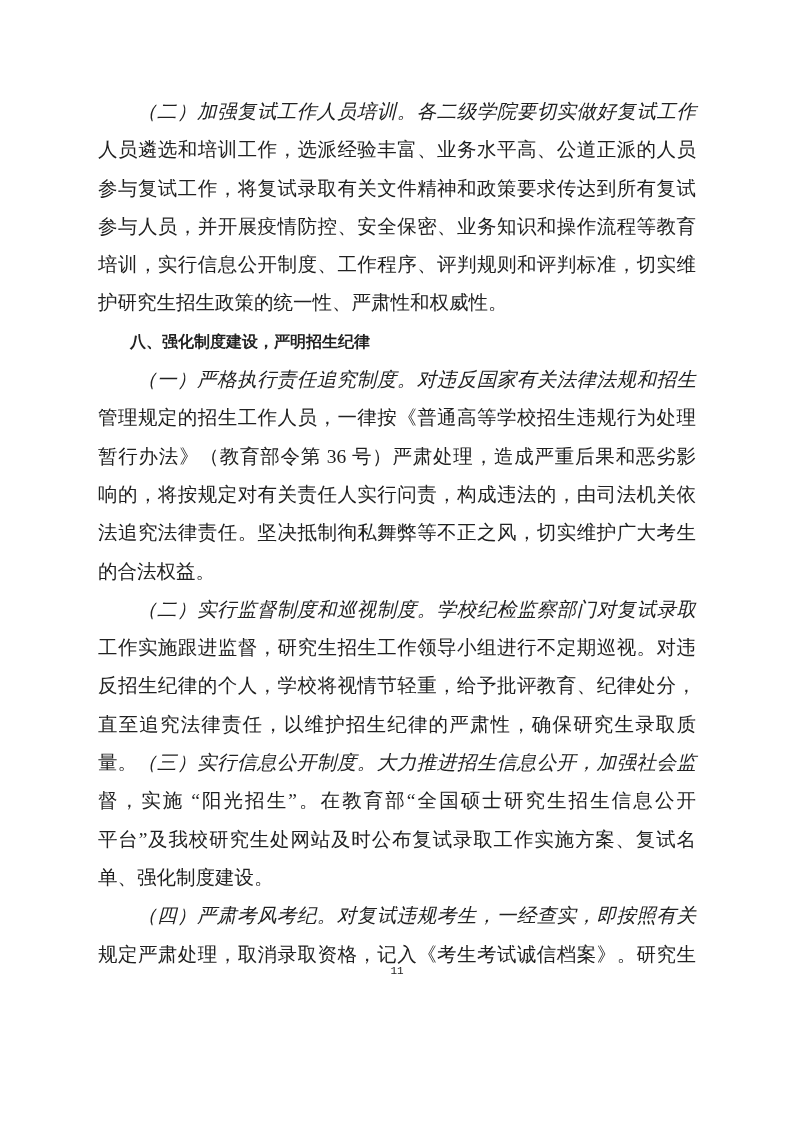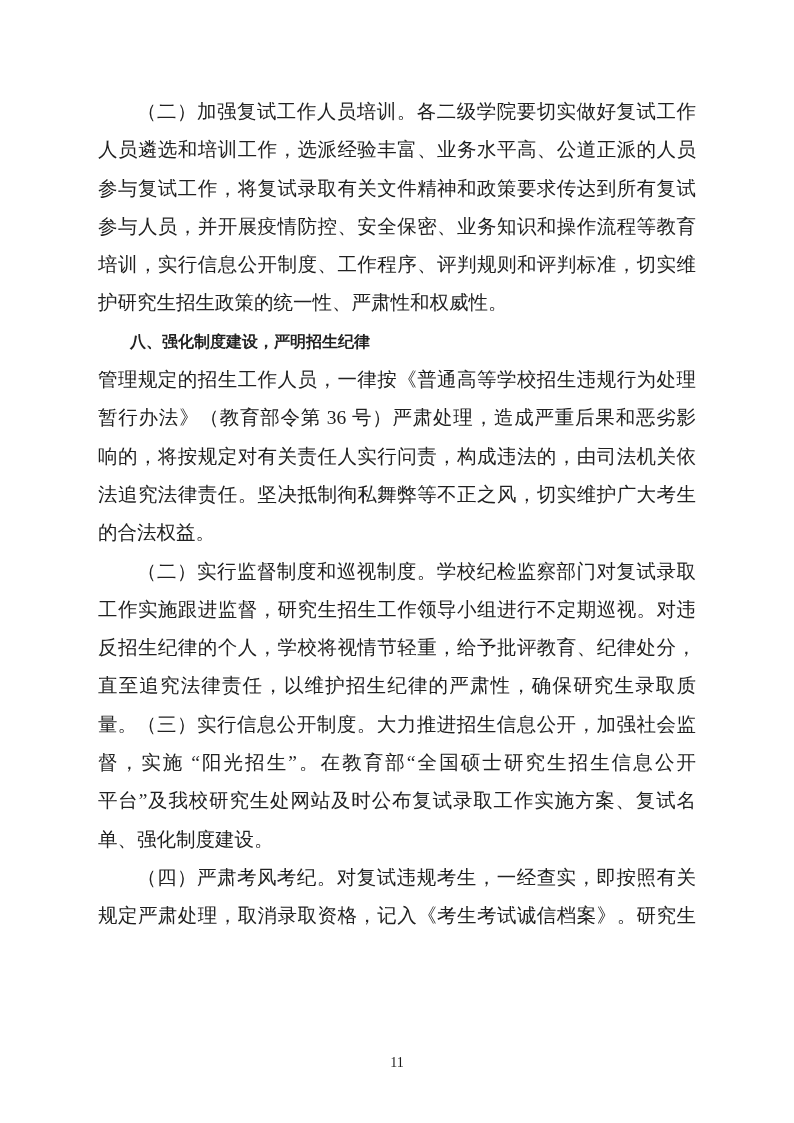--- a/index.html
+++ b/index.html
@@ -25,58 +25,60 @@
   .line {
     font-size: 19.5px;
     line-height: 38.3px;
     height: 38.3px;
     text-align: justify;
     text-align-last: justify;
     white-space: normal;
   }
   .line.indent {
     text-indent: 2em;
+    font-style: italic;
   }
   .line.endline {
     text-align-last: left;
   }
   .line.heading {
     font-family: "Liberation Sans", "DejaVu Sans", sans-serif;
     font-weight: 700;
     font-size: 16px;
     text-align-last: left;
     text-indent: 2em;
   }
   .page-number {
     position: absolute;
-    top: 1054px;
+    top: 962px;
     left: 0;
     width: 100%;
     text-align: center;
-    font-size: 14px;
+    font-size: 11px;
     line-height: 18px;
     color: #1a1a1a;
-    font-family: Liberation Serif, serif;
+    font-family: Liberation Mono, monospace;
   }
 </style>
 </head>
 <body>
 
 <div class="page">
   <div class="text-block">
 
     <div class="line indent">（二）加强复试工作人员培训。各二级学院要切实做好复试工作</div>
     <div class="line">人员遴选和培训工作，选派经验丰富、业务水平高、公道正派的人员</div>
     <div class="line">参与复试工作，将复试录取有关文件精神和政策要求传达到所有复试</div>
     <div class="line">参与人员，并开展疫情防控、安全保密、业务知识和操作流程等教育</div>
     <div class="line">培训，实行信息公开制度、工作程序、评判规则和评判标准，切实维</div>
     <div class="line endline">护研究生招生政策的统一性、严肃性和权威性。</div>
 
     <div class="line heading">八、强化制度建设，严明招生纪律</div>
 
+    <div class="line indent">（一）严格执行责任追究制度。对违反国家有关法律法规和招生</div>
     <div class="line">管理规定的招生工作人员，一律按《普通高等学校招生违规行为处理</div>
     <div class="line">暂行办法》（教育部令第 36 号）严肃处理，造成严重后果和恶劣影</div>
     <div class="line">响的，将按规定对有关责任人实行问责，构成违法的，由司法机关依</div>
     <div class="line">法追究法律责任。坚决抵制徇私舞弊等不正之风，切实维护广大考生</div>
     <div class="line endline">的合法权益。</div>
 
     <div class="line indent">（二）实行监督制度和巡视制度。学校纪检监察部门对复试录取</div>
     <div class="line">工作实施跟进监督，研究生招生工作领导小组进行不定期巡视。对违</div>
     <div class="line">反招生纪律的个人，学校将视情节轻重，给予批评教育、纪律处分，</div>
     <div class="line endline">直至追究法律责任，以维护招生纪律的严肃性，确保研究生录取质量。</div>

